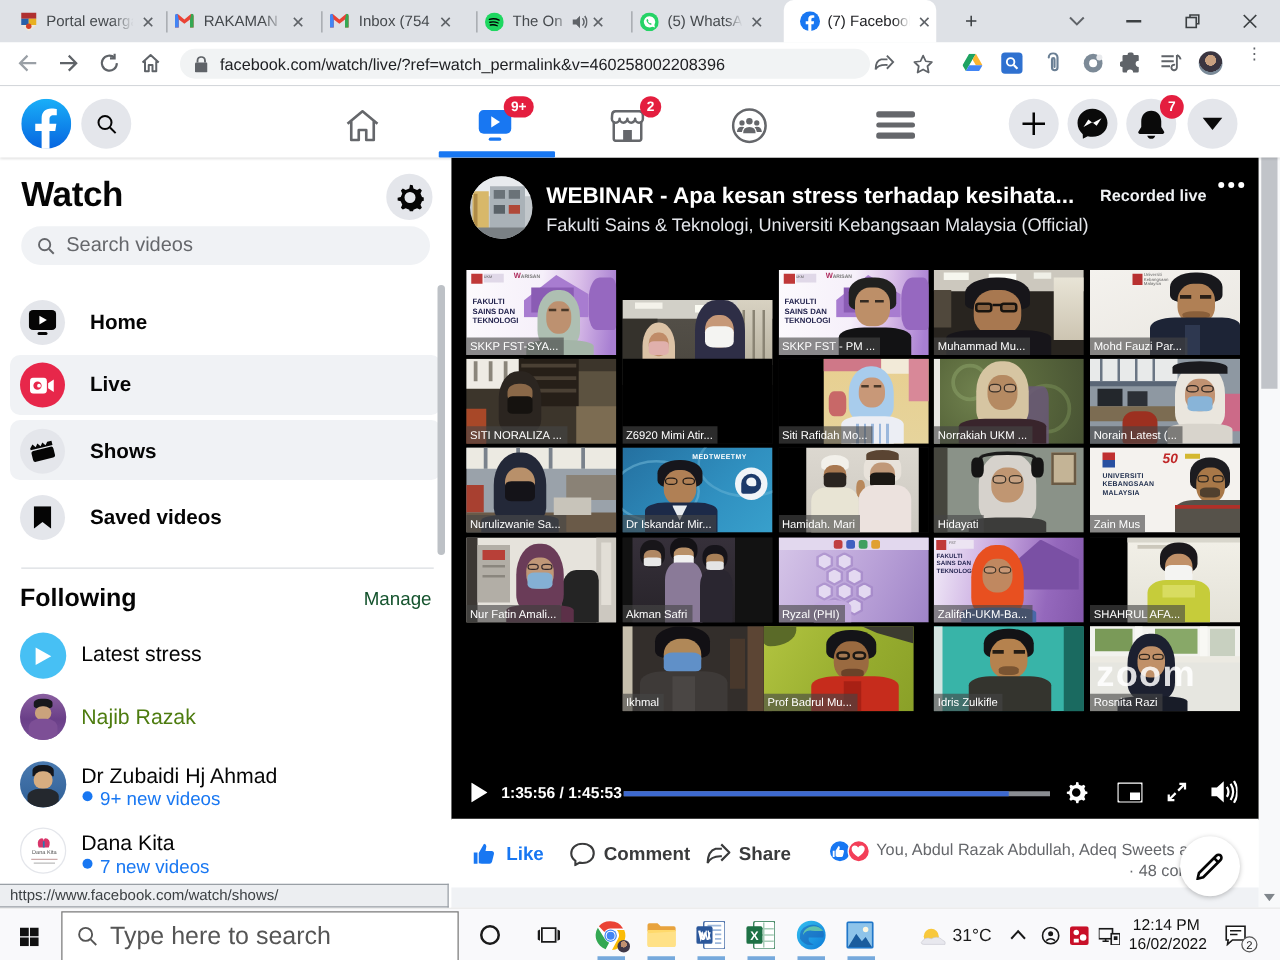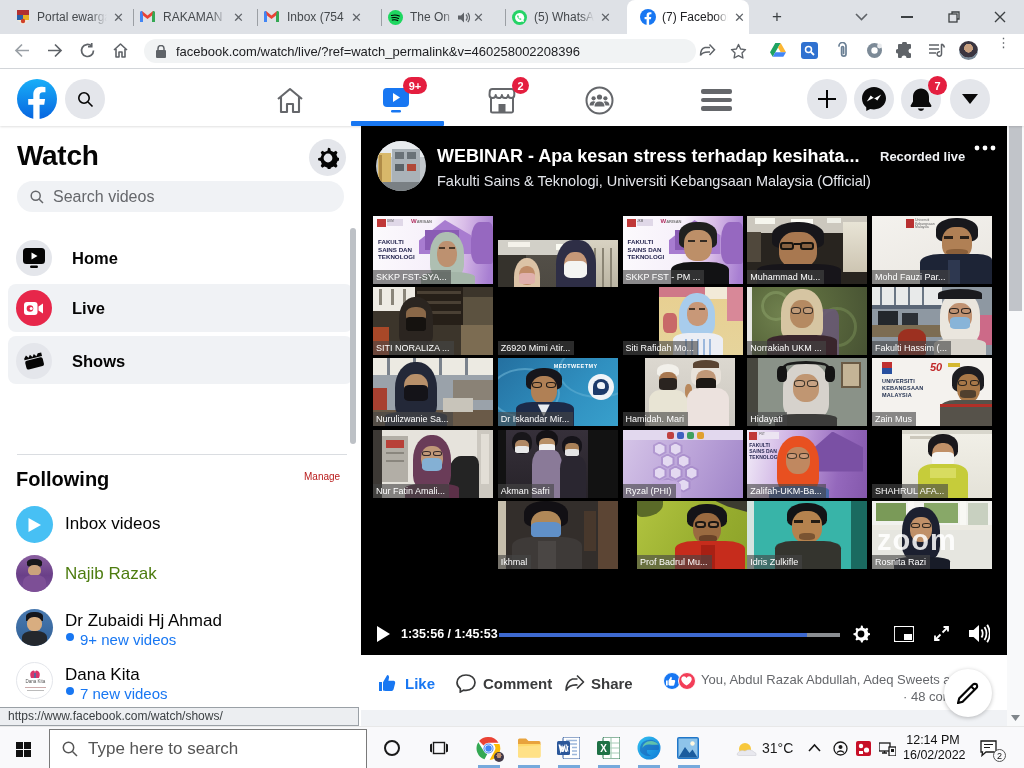--- a/index.html
+++ b/index.html
@@ -284,30 +284,38 @@
     <div class="sic" style="top:7px">
         <svg width="22" height="22" viewBox="0 0 22 22">
           <g transform="rotate(-14 11 11)">
             <rect x="2" y="9" width="18" height="9" rx="2" fill="#050505"></rect>
             <path d="M2 8 L20 8 L20 4.5 L16.5 4.5 L14.5 7 L12.5 4.2 L10.5 6.8 L8.5 4 L6.5 6.6 L4.5 3.8 L2 6.5 Z" fill="#050505"></path>
           </g>
         </svg>
       </div>
     <div class="stxt" style="top:16px">Shows</div>
   </div>
+  <div class="srow" style="top:262px">
+    <div class="sic" style="top:8px">
+        <svg width="14" height="18" viewBox="0 0 14 18">
+          <path d="M0 0 H14 V18 L7 12.5 L0 18 Z" fill="#050505"></path>
+        </svg>
+      </div>
+    <div class="stxt" style="top:17px">Saved videos</div>
+  </div>
   <div class="abs" style="left:350px;top:102px;width:6px;height:216px;background:#bdc1c6;border-radius:3px"></div>
   <div class="abs" style="left:17px;top:328px;width:330px;height:1px;background:#dadde1"></div>
   <div class="abs" style="left:16px;top:342px;font-size:20px;font-weight:bold;color:#050505">Following</div>
-  <div class="abs" style="left:304px;top:345px;font-size:10px;color:#b91c1c">Manage</div>
+  <div class="abs" style="left:291px;top:345px;font-size:15px;color:#14532d">Manage</div>
   <div class="abs" style="left:16px;top:380px;width:37px;height:37px;border-radius:50%;background:#47c0f4;display:flex;align-items:center;justify-content:center">
       <svg width="15" height="16" viewBox="0 0 15 16">
         <path d="M1.5 1 L14 8 L1.5 15 Z" fill="#fff"></path>
       </svg>
     </div>
-  <div class="abs" style="left:65px;top:388px;font-size:17px;color:#050505">Inbox videos</div>
+  <div class="abs" style="left:65px;top:388px;font-size:17px;color:#050505">Latest stress</div>
   <div class="abs" style="left:16px;top:429px;width:37px;height:37px;border-radius:50%;background:linear-gradient(180deg,#8a5fa0 0%,#6a3f88 55%,#7a4f98 100%);overflow:hidden">
      <div style="position:absolute;left:11px;top:4px;width:15px;height:8px;background:#18181c;border-radius:40% 40% 30% 30%"></div>
      <div style="position:absolute;left:12px;top:10px;width:13px;height:11px;background:#caa27c;border-radius:45%"></div>
      <div style="position:absolute;left:7px;top:20px;width:23px;height:17px;background:#7d4f96;border-radius:40% 40% 0 0"></div>
   </div>
   <div class="abs" style="left:65px;top:438px;font-size:17px;color:#4d7c0f">Najib Razak</div>
   <div class="abs" style="left:16px;top:483px;width:37px;height:37px;border-radius:50%;background:linear-gradient(180deg,#4a7ab0 0%,#2f5f96 100%);overflow:hidden">
      <div style="position:absolute;left:10px;top:3px;width:17px;height:9px;background:#14161c;border-radius:45% 45% 0 0"></div>
      <div style="position:absolute;left:11px;top:8px;width:15px;height:14px;background:#d8ad80;border-radius:45%"></div>
      <div style="position:absolute;left:6px;top:22px;width:25px;height:15px;background:#24282e;border-radius:40% 40% 0 0"></div>
@@ -492,21 +500,21 @@
       <div style="position:absolute;left:0px;top:38px;width:90px;height:12px;background:#7c6c52"></div>
       <div style="position:absolute;left:26px;top:42px;width:28px;height:26px;background:#9c3020;border-radius:35% 35% 10% 10%"></div>
       <div style="position:absolute;left:104px;top:28px;width:16px;height:30px;background:#cc6a88"></div>
       <div style="position:absolute;left:68px;top:4px;width:40px;height:52px;background:#eae6de;border-radius:46% 46% 25% 25%"></div>
       <div style="position:absolute;left:66px;top:2px;width:44px;height:10px;background:#1a1a1e;border-radius:50% 50% 0 0"></div>
       <div style="position:absolute;left:76px;top:16px;width:24px;height:26px;background:#c09272;border-radius:45%"></div>
       <div style="position:absolute;left:77px;top:21px;width:10px;height:6px;border:1.5px solid #2a2420;border-radius:40%"></div>
       <div style="position:absolute;left:89px;top:21px;width:10px;height:6px;border:1.5px solid #2a2420;border-radius:40%"></div>
       <div style="position:absolute;left:78px;top:30px;width:20px;height:12px;background:#88b4d8;border-radius:25%"></div>
       <div style="position:absolute;left:62px;top:52px;width:52px;height:16px;background:#d8d4cc;border-radius:30% 30% 0 0"></div>
-      <span class="tlabel">Fakulti Hassim (...</span>
+      <span class="tlabel">Norain Latest (...</span>
     </div>
   <div class="tile" style="left:12px;top:232.4px;">
       <div style="position:absolute;left:0;top:0;width:120px;height:68px;background:#9aa2aa"></div>
       <div style="position:absolute;left:0px;top:0px;width:120px;height:17px;background:#eceae2"></div>
       <div style="position:absolute;left:14px;top:0px;width:3px;height:17px;background:#7a828c"></div>
       <div style="position:absolute;left:40px;top:0px;width:3px;height:17px;background:#7a828c"></div>
       <div style="position:absolute;left:66px;top:0px;width:3px;height:17px;background:#7a828c"></div>
       <div style="position:absolute;left:92px;top:0px;width:3px;height:17px;background:#7a828c"></div>
       <div style="position:absolute;left:0px;top:30px;width:14px;height:22px;background:#a84030"></div>
       <div style="position:absolute;left:80px;top:22px;width:40px;height:20px;background:#8a8276"></div>
@@ -670,21 +678,21 @@
       <div style="position:absolute;left:0px;top:0px;width:8px;height:68px;background:#c6beac"></div>
       <div style="position:absolute;left:100px;top:0px;width:20px;height:68px;background:#5c4534"></div>
       <div style="position:absolute;left:86px;top:10px;width:12px;height:40px;background:#48382c"></div>
       <div style="position:absolute;left:26px;top:0px;width:44px;height:26px;background:#121014;border-radius:46% 46% 25% 25%"></div>
       <div style="position:absolute;left:33px;top:10px;width:30px;height:28px;background:#b08858;border-radius:44%"></div>
       <div style="position:absolute;left:33px;top:21px;width:30px;height:16px;background:#6090c8;border-radius:25%"></div>
       <div style="position:absolute;left:14px;top:36px;width:70px;height:32px;background:#3e3a38;border-radius:28% 28% 0 0"></div>
       <div style="position:absolute;left:40px;top:40px;width:18px;height:28px;background:#4a4644"></div>
       <span class="tlabel">Ikhmal</span>
     </div>
-  <div class="tile" style="left:276px;top:374.8px;">
+  <div class="tile" style="left:250px;top:374.8px;">
       <div style="position:absolute;left:0;top:0;width:120px;height:68px;background:linear-gradient(120deg,#b2c440 0%,#96ac2e 60%,#8aa028 100%)"></div>
       <div style="position:absolute;left:78px;top:0px;width:42px;height:14px;background:#3c3c30;clip-path:polygon(0 0,100% 0,100% 100%,30% 40%)"></div>
       <div style="position:absolute;left:0px;top:0px;width:26px;height:16px;background:#5a6a28;border-radius:0 0 80% 20%"></div>
       <div style="position:absolute;left:50px;top:3px;width:40px;height:24px;background:#141418;border-radius:48% 48% 28% 28%"></div>
       <div style="position:absolute;left:56px;top:12px;width:28px;height:31px;background:#9a6a40;border-radius:45%"></div>
       <div style="position:absolute;left:58px;top:20px;width:11px;height:7px;border:2px solid #1c1814;border-radius:40%;background:rgba(255,255,255,.1)"></div>
       <div style="position:absolute;left:71px;top:20px;width:11px;height:7px;border:2px solid #1c1814;border-radius:40%;background:rgba(255,255,255,.1)"></div>
       <div style="position:absolute;left:62px;top:34px;width:18px;height:7px;background:#6a4228;border-radius:35%"></div>
       <div style="position:absolute;left:38px;top:40px;width:70px;height:28px;background:#c62c1c;border-radius:28% 28% 0 0"></div>
       <div style="position:absolute;left:64px;top:44px;width:14px;height:24px;background:#a82014"></div>
@@ -791,21 +799,21 @@
       <rect x="0" y="0" width="7" height="7" fill="#111"></rect>
       <rect x="8" y="0" width="7" height="7" fill="#111"></rect>
       <rect x="0" y="8" width="7" height="7" fill="#111"></rect>
       <rect x="8" y="8" width="7" height="7" fill="#111"></rect>
     </svg>
   <div style="position:absolute;left:49px;top:2px;width:318px;height:40px;background:#fff;border:1.5px solid #7a7a7a;display:flex;align-items:center">
     <svg width="16" height="16" viewBox="0 0 16 16" style="margin-left:12px">
         <circle cx="6.5" cy="6.5" r="5.2" stroke="#555" stroke-width="1.5" fill="none"></circle>
         <path d="M10.5 10.5 L15 15" stroke="#555" stroke-width="1.5"></path>
       </svg>
-    <span style="margin-left:10px;font-size:17px;color:#555">Type here to search</span>
+    <span style="margin-left:10px;font-size:20px;color:#555">Type here to search</span>
   </div>
   <div style="position:absolute;left:384px;top:13px;width:16px;height:16px;border:2.2px solid #1a1a1a;border-radius:50%"></div>
   <svg style="position:absolute;left:430px;top:13px" width="18" height="16" viewBox="0 0 18 16">
       <rect x="3.5" y="2.5" width="11" height="11" fill="none" stroke="#1a1a1a" stroke-width="1.4"></rect>
       <path d="M0 4.5 L2 3.5 L2 12.5 L0 11.5 M18 4.5 L16 3.5 L16 12.5 L18 11.5" fill="#1a1a1a"></path>
     </svg>
 
   <svg style="position:absolute;left:476px;top:9px" width="25" height="25" viewBox="0 0 25 25">
       <circle cx="12.5" cy="12.5" r="11.5" fill="#fff"></circle>
       <path d="M12.5 1 A11.5 11.5 0 0 1 22.5 6.75 L12.5 6.75 A5.75 5.75 0 0 0 7.5 9.6 L3.1 4.9 A11.5 11.5 0 0 1 12.5 1 Z" fill="#ea4335"></path>

